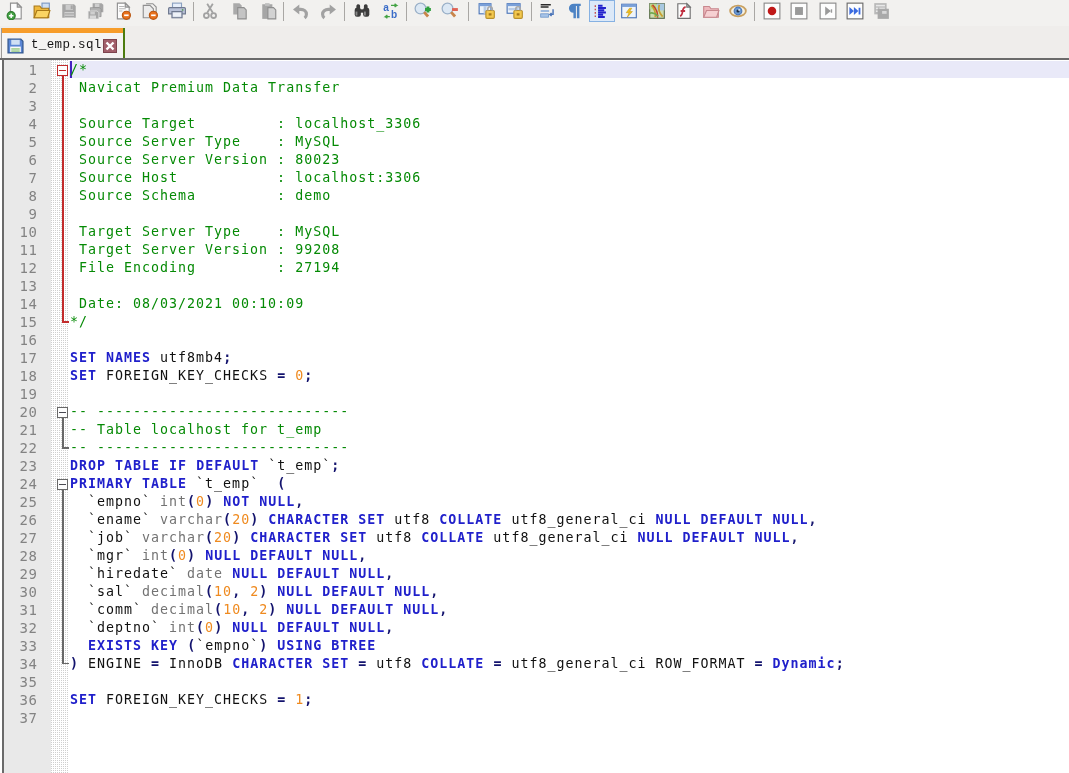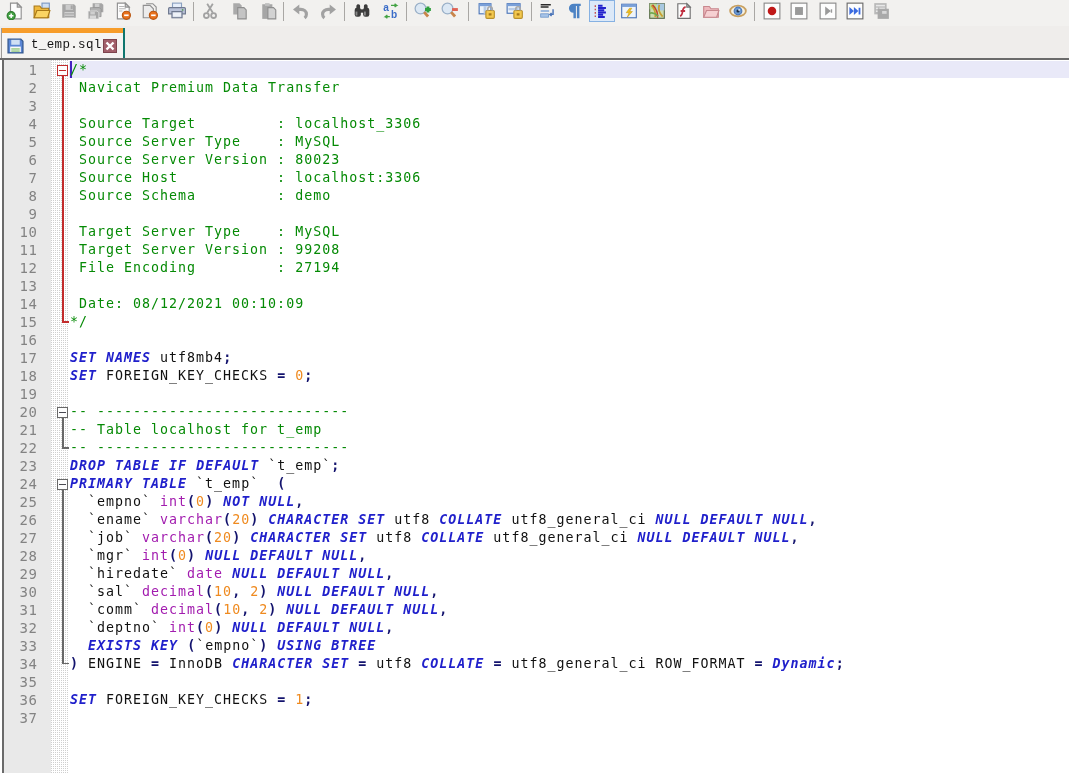--- a/index.html
+++ b/index.html
@@ -8,37 +8,37 @@
      font-family:"Liberation Mono",monospace;}
 .abs{position:absolute;}
 
 #toolbar{left:0;top:0;width:1069px;height:26px;background:#f2f1ef;}
 .tbi{position:absolute;top:2px;width:18px;height:18px;}
 .tsep{position:absolute;top:2px;width:1px;height:19px;background:#a9a7a4;}
 #selbtn{position:absolute;left:589px;top:0px;width:26px;height:22px;background:#dce9f8;border:1px solid #86b1e2;box-sizing:border-box;}
 
 #tabbar{left:0;top:26px;width:1069px;height:32px;background:#efedeb;}
 #tab{position:absolute;left:1px;top:2px;width:124px;height:30px;background:#f5f4f2;
-     border-left:1px solid #9c9a98;border-right:2px solid #0f766e;box-sizing:border-box;}
+     border-left:1px solid #9c9a98;border-right:2px solid #4d7c0f;box-sizing:border-box;}
 #taborange{position:absolute;left:0px;top:0px;width:121px;height:4.5px;background:#f79d2a;}
 #tabtxt{position:absolute;left:29px;top:9.5px;font-size:12.5px;letter-spacing:0.35px;color:#151515;}
 #tabclose{position:absolute;left:101px;top:11px;width:14px;height:14px;background:#a2606a;border:1px solid #7e454e;box-sizing:border-box;}
 
 #topline{left:0;top:58px;width:1069px;height:2px;background:#6a6a6a;}
 #leftline{left:2px;top:58px;width:2px;height:715px;background:#6a6a6a;}
 #gutter{left:4px;top:60px;width:47px;height:713px;background:#e9e9e9;}
 #foldmargin{left:51px;top:60px;width:18px;height:713px;background:#fff;
   background-image:radial-gradient(circle at 0.5px 0.5px,#cfcfcf 0 0.6px,rgba(255,255,255,0) 0.7px);
   background-size:2px 2px;}
 #curline{left:69px;top:60.5px;width:1000px;height:17.5px;background:#e9e9f8;}
 #caret{left:70px;top:61px;width:2px;height:16.5px;background:#4423c0;}
 #lnums{left:4px;top:60.5px;width:33.5px;text-align:right;font-size:14px;line-height:18px;letter-spacing:0.6px;color:#838383;white-space:pre;}
 #code{left:70px;top:60.5px;font-size:13.3px;line-height:18px;letter-spacing:1px;color:#101010;white-space:pre;}
-#code .k{color:#2020cb;font-weight:bold;font-style:italic;}
-#code .t{color:#a21caf;}
+#code .k{color:#2020cb;font-weight:bold;}
+#code .t{color:#737373;}
 #code .n{color:#ef8a1f;}
 #code .o{color:#13136d;font-weight:bold;}
 #code .c{color:#058a05;}
 
 .fbox{position:absolute;width:11px;height:11px;background:#fdfdfd;box-sizing:border-box;}
 .fbox::after{content:"";position:absolute;left:1px;top:4px;width:7px;height:1.5px;}
 .rbox{border:1.5px solid #c22c2c;}
 .rbox::after{background:#c22c2c;}
 .gbox{border:1.5px solid #686868;}
 .gbox::after{background:#4a4a52;}
@@ -310,21 +310,21 @@
 <span class="c"> Source Target         : localhost_3306</span>
 <span class="c"> Source Server Type    : MySQL</span>
 <span class="c"> Source Server Version : 80023</span>
 <span class="c"> Source Host           : localhost:3306</span>
 <span class="c"> Source Schema         : demo</span>
 
 <span class="c"> Target Server Type    : MySQL</span>
 <span class="c"> Target Server Version : 99208</span>
 <span class="c"> File Encoding         : 27194</span>
 
-<span class="c"> Date: 08/12/2021 00:10:09</span>
+<span class="c"> Date: 08/03/2021 00:10:09</span>
 <span class="c">*/</span>
 
 <span class="k">SET</span> <span class="k">NAMES</span> utf8mb4<span class="o">;</span>
 <span class="k">SET</span> FOREIGN_KEY_CHECKS <span class="o">=</span> <span class="n">0</span><span class="o">;</span>
 
 <span class="c">-- ----------------------------</span>
 <span class="c">-- Table localhost for t_emp</span>
 <span class="c">-- ----------------------------</span>
 <span class="k">DROP</span> <span class="k">TABLE</span> <span class="k">IF</span> <span class="k">DEFAULT</span> `t_emp`<span class="o">;</span>
 <span class="k">PRIMARY</span> <span class="k">TABLE</span> `t_emp`  <span class="o">(</span>

